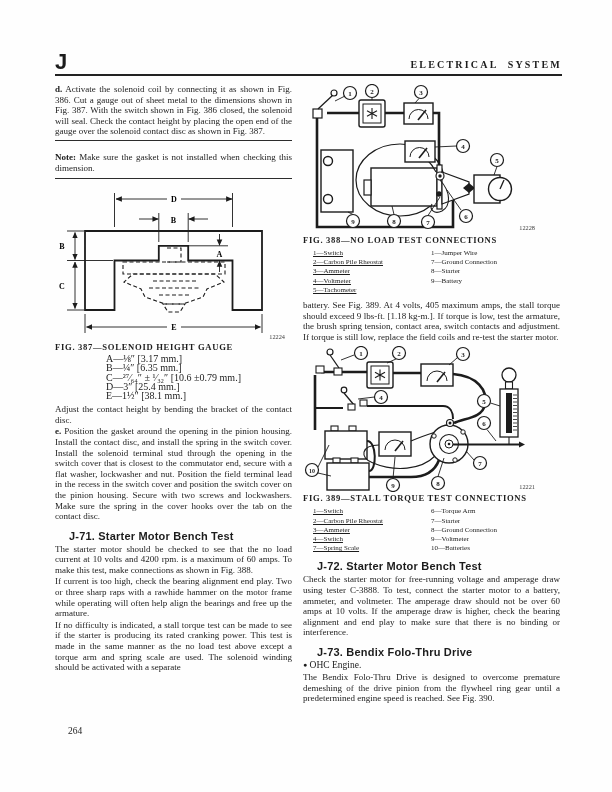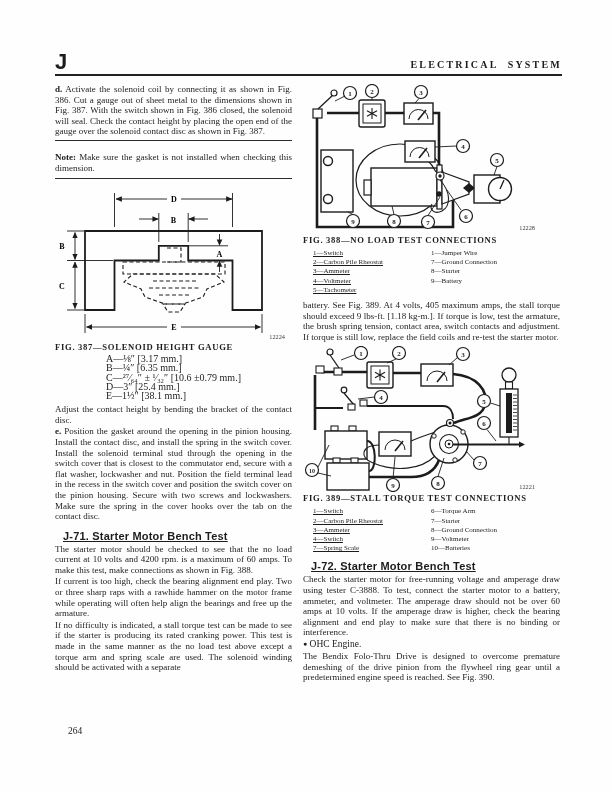--- a/index.html
+++ b/index.html
@@ -17,21 +17,21 @@
 
   
   .col-left {position:absolute;left:55px;top:84px;width:237px;}
   .col-right{position:absolute;left:303px;top:84px;width:257px;}
 
   .para{font-size:9px;line-height:10.6px;text-align:justify;margin:0 0 1px 0;}
   .lead{font-weight:bold;}
   .note-block{border-top:1.3px solid #2c2c2c;border-bottom:1.3px solid #2c2c2c;
           padding:11px 0 4px;margin-top:3px;}
   .sec-heading{font:bold 11px/12px "Liberation Sans","DejaVu Sans",sans-serif;
-          letter-spacing:.2px;margin:8px 8px 2px;text-decoration:underline;}
+          letter-spacing:.2px;margin:8px 14px 2px;}
   .fig{margin-top:4px;}
   .fig svg{display:block;}
   .fig-caption{font:bold 8.6px/11px "Liberation Serif",serif;text-align:left;
           letter-spacing:.7px;margin:1px 0 0;}
   .dims{font-size:10px;line-height:9.2px;width:-moz-fit-content;width:fit-content;
           margin:1px auto 0;}
   .legend{display:flex;font-size:7px;line-height:9.2px;margin:3px 0 0 10px;}
   .legend-col1{width:118px;text-decoration:underline;}
   .legend-col2{flex:1;}
   .bullet-line{font-size:9.5px;line-height:11px;margin:1px 0 1px;}
@@ -370,18 +370,19 @@
           <div>8—Ground Connection</div>
           <div>9—Voltmeter</div>
           <div>10—Batteries</div>
         </div>
       </div>
     </div>
 
     <h3 class="sec-heading" style="margin-top:7px">J-72. Starter Motor Bench Test</h3>
     <p class="para">Check the starter motor for free-running voltage and amperage draw using tester C-3888. To test, connect the starter motor to a battery, ammeter, and voltmeter. The amperage draw should not be over 60 amps at 10 volts. If the amperage draw is higher, check the bearing alignment and end play to make sure that there is no binding or interference.</p>
 
+    <h3 class="sec-heading">J-73. Bendix Folo-Thru Drive</h3>
     <div class="bullet-line"><span class="dot">●</span> <span>OHC Engine.</span></div>
     <p class="para">The Bendix Folo-Thru Drive is designed to overcome premature demeshing of the drive pinion from the flywheel ring gear until a predetermined engine speed is reached. See Fig. 390.</p>
   </div>
 
   <div class="page-number">264</div>
 </div>
 
 </body></html>

